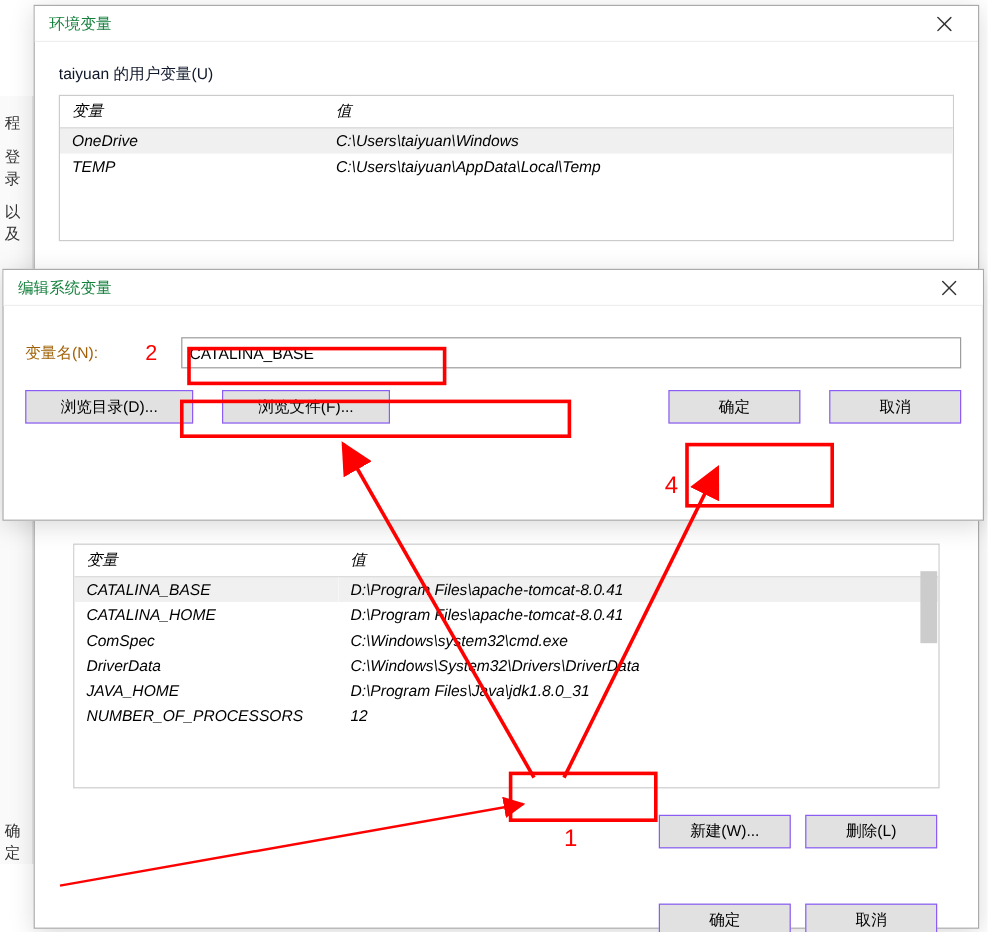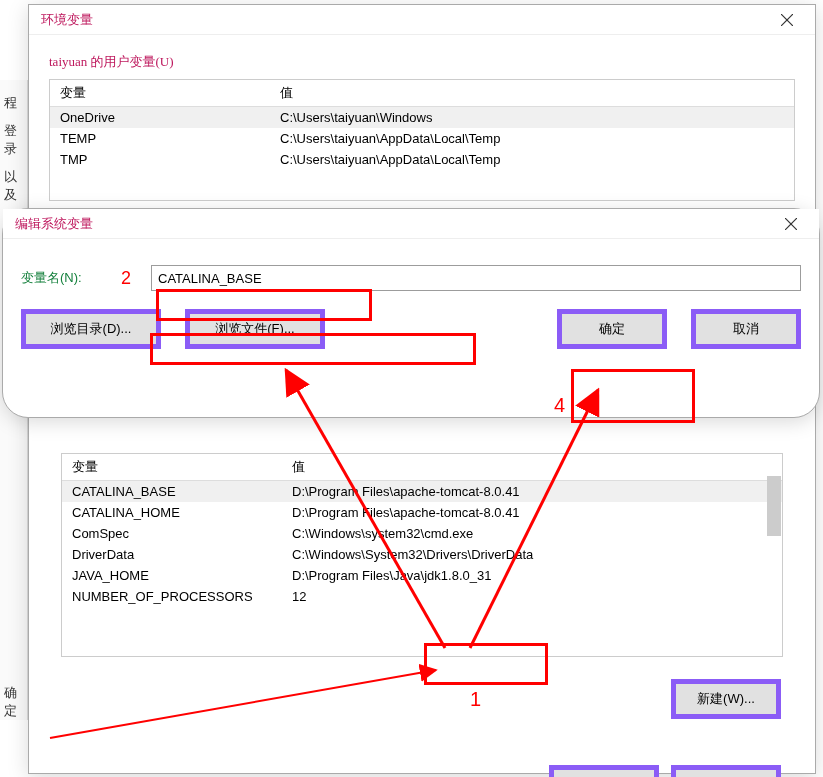--- a/index.html
+++ b/index.html
@@ -21,49 +21,49 @@
   }
   .titlebar {
     height: 30px;
     display: flex;
     align-items: center;
     justify-content: space-between;
     padding: 0 8px 0 12px;
     background: #fff;
     border-bottom: 1px solid #eee;
   }
-  .titlebar .title { font-size: 13px; color: #be185d; }
+  .titlebar .title { font-size: 13px; color: #15803d; }
   .close-x {
     width: 40px; height: 30px;
     display: flex; align-items: center; justify-content: center;
     font-size: 14px; color: #333;
     cursor: pointer;
   }
   .close-x svg { width: 12px; height: 12px; stroke: #333; stroke-width: 1.2; }
   .group-label {
     font-size: 13px;
-    color: #be185d;
+    color: #0f172a;
     margin: 18px 0 8px 20px;
-    font-family: Liberation Serif, serif;
   }
   .table-container {
     margin: 0 20px 12px 20px;
     border: 1px solid #ccc;
     height: 122px;
     overflow: hidden;
     position: relative;
   }
   .table-container.table2 {
     margin: 0 12px 18px 12px;
     height: 204px;
   }
   .var-table {
     width: 100%;
     border-collapse: collapse;
     font-size: 13px;
+    font-style: italic;
   }
   .var-table th {
     text-align: left;
     font-weight: normal;
     padding: 4px 10px;
     background: #fff;
     border-bottom: 1px solid #ddd;
   }
   .var-table td {
     padding: 3px 10px;
@@ -78,21 +78,21 @@
     background: #ccc;
   }
   .field-row {
     display: flex;
     align-items: center;
     margin: 0 18px 14px 18px;
   }
   .field-row .label {
     width: 80px;
     font-size: 13px;
-    color: #15803d;
+    color: #a16207;
   }
   .field-row .num {
     width: 50px;
     text-align: center;
     color: #ff0000;
     font-size: 18px;
   }
   .text-input {
     flex: 1;
     height: 26px;
@@ -102,22 +102,22 @@
     background: #fff;
   }
   .btn-row {
     display: flex;
     gap: 12px;
     padding: 4px 18px 16px 18px;
   }
   .btn-row.right { justify-content: flex-end; }
   .btn {
     min-width: 110px;
-    height: 40px;
-    border: 5px solid #8b5cf6;
+    height: 28px;
+    border: 1px solid #8b5cf6;
     background: #e1e1e1;
     font-size: 13px;
     cursor: pointer;
     display: inline-flex;
     align-items: center;
     justify-content: center;
     padding: 0 20px;
   }
   .red-box {
     position: absolute;
@@ -180,24 +180,20 @@
       </thead>
       <tbody>
         <tr class="sel">
             <td>OneDrive</td>
             <td>C:\Users\taiyuan\Windows</td>
           </tr>
         <tr>
             <td>TEMP</td>
             <td>C:\Users\taiyuan\AppData\Local\Temp</td>
           </tr>
-        <tr>
-            <td>TMP</td>
-            <td>C:\Users\taiyuan\AppData\Local\Temp</td>
-          </tr>
       </tbody>
     </table>
   </div>
 
   <div style="height:240px"></div>
 
   <div class="table-container table2" style="margin-left:32px; margin-right:32px;">
     <table class="var-table">
       <thead>
         <tr>
@@ -230,31 +226,32 @@
             <td>NUMBER_OF_PROCESSORS</td>
             <td>12</td>
           </tr>
       </tbody>
     </table>
     <div class="scroll-thumb" style="top:22px; height:60px;"></div>
   </div>
 
   <div class="btn-row right" style="padding-right:34px;">
     <button class="btn">新建(W)...</button>
+    <button class="btn">删除(L)</button>
   </div>
 
   <div style="height:26px"></div>
 
   <div class="btn-row right" style="padding-right:34px;">
     <button class="btn">确定</button>
     <button class="btn">取消</button>
   </div>
 </div>
 
-<div class="dialog" style="left:2px; top:208px; width:818px; height:210px;border-radius:26px;">
+<div class="dialog" style="left:2px; top:224px; width:818px; height:210px;">
   <div class="titlebar">
     <span class="title">编辑系统变量</span>
     <span class="close-x">
       <svg viewBox="0 0 12 12">
           <line x1="0" y1="0" x2="12" y2="12"></line>
           <line x1="12" y1="0" x2="0" y2="12"></line>
         </svg>
     </span>
   </div>
 

